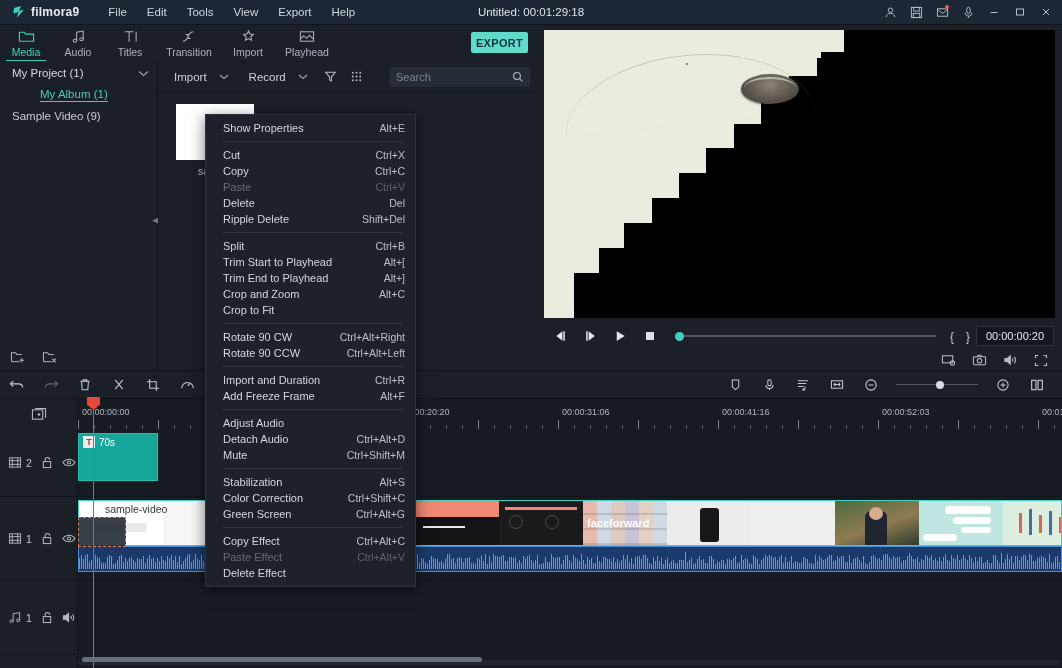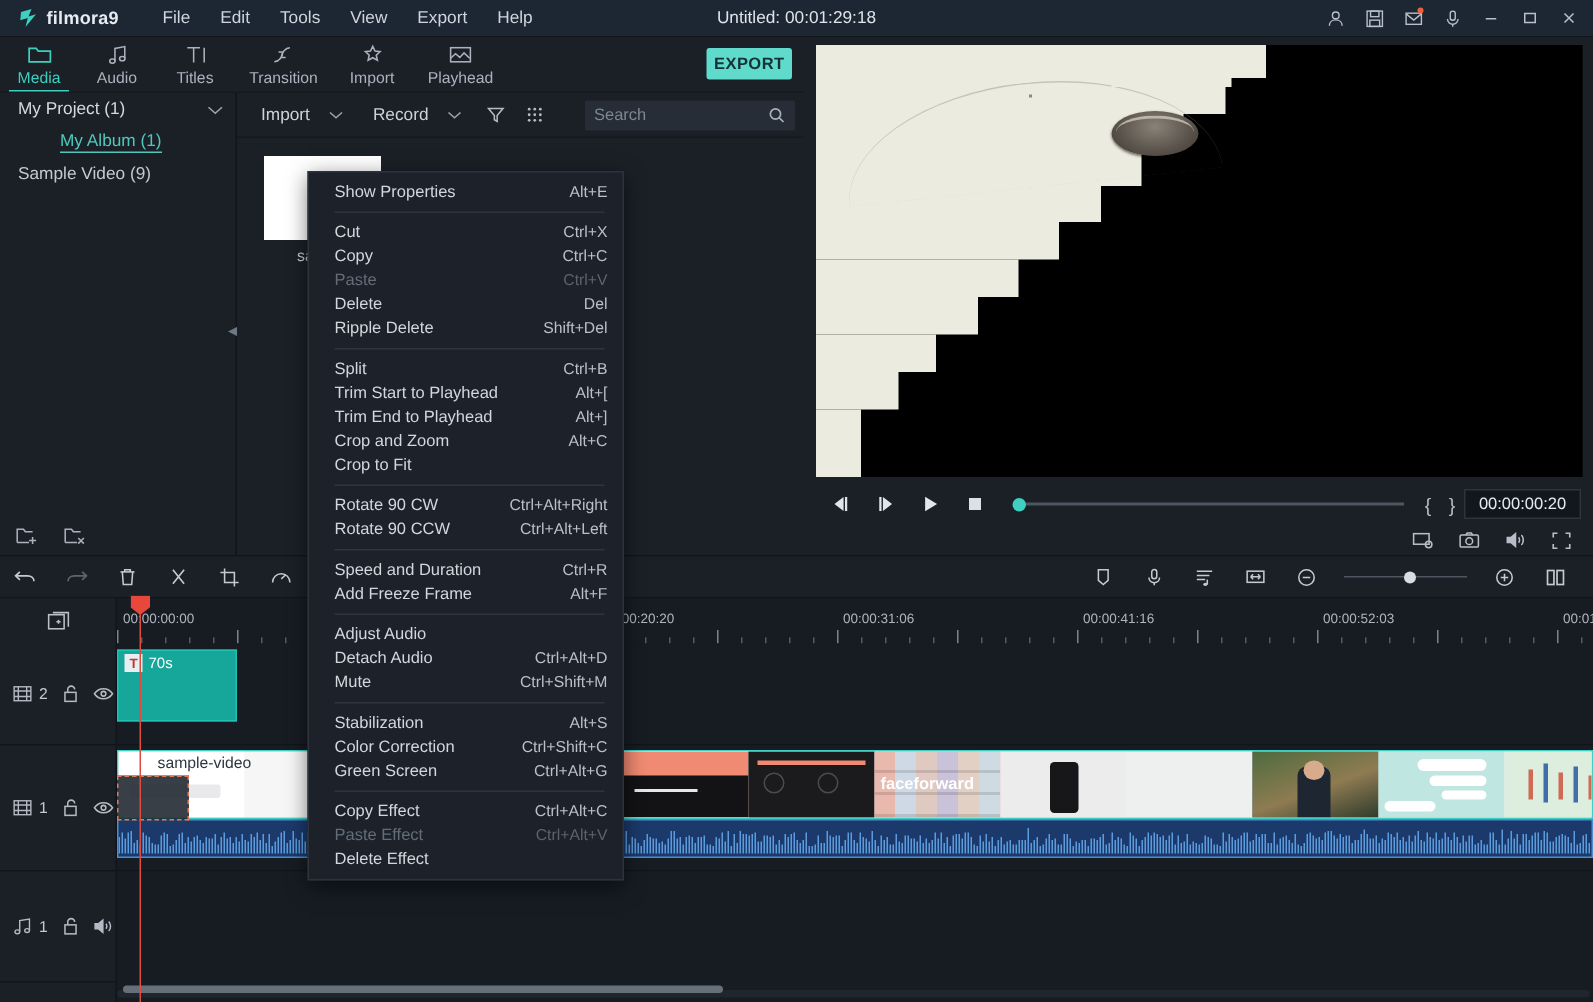--- a/index.html
+++ b/index.html
@@ -1451,21 +1451,21 @@
       <div class="ctxitem">
         <span>Rotate 90 CW</span>
         <span class="key">Ctrl+Alt+Right</span>
       </div>
       <div class="ctxitem">
         <span>Rotate 90 CCW</span>
         <span class="key">Ctrl+Alt+Left</span>
       </div>
       <div class="ctxsep"></div>
       <div class="ctxitem">
-        <span>Speed and Duration</span>
+        <span>Import and Duration</span>
         <span class="key">Ctrl+R</span>
       </div>
       <div class="ctxitem">
         <span>Add Freeze Frame</span>
         <span class="key">Alt+F</span>
       </div>
       <div class="ctxsep"></div>
       <div class="ctxitem">
         <span>Adjust Audio</span>
         <span class="key"></span>

